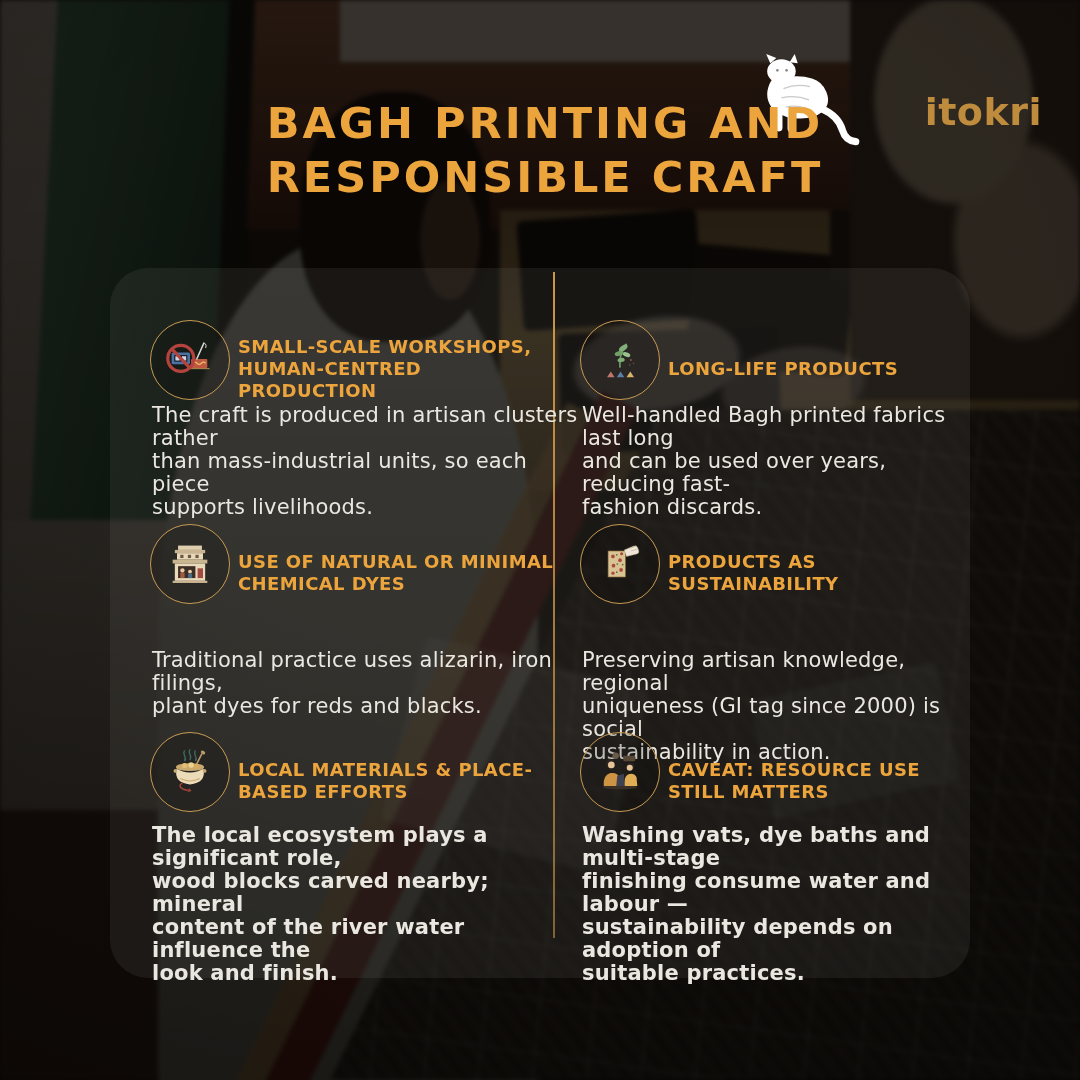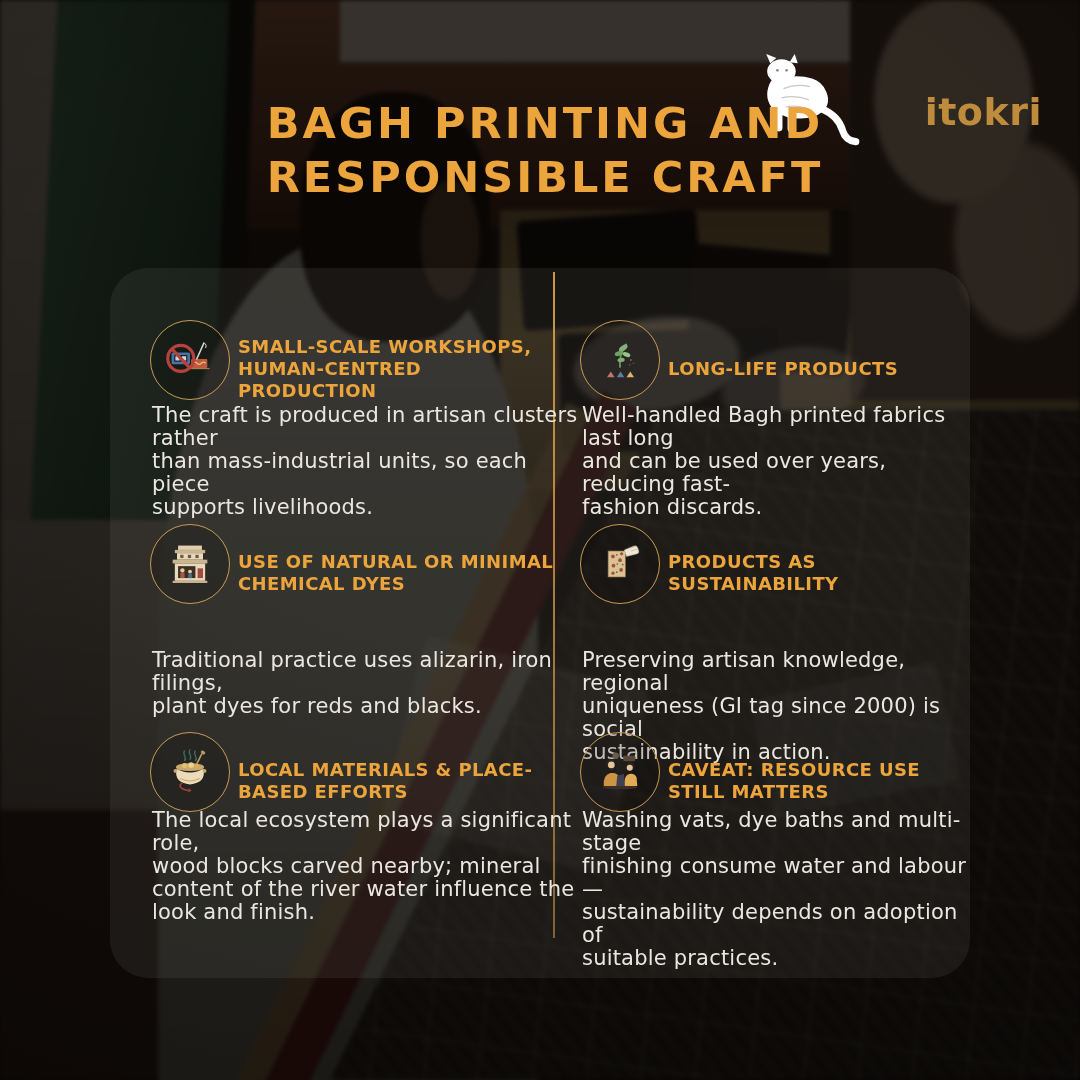--- a/index.html
+++ b/index.html
@@ -65,21 +65,21 @@
              font-size:18px;line-height:22px;font-weight:bold;letter-spacing:.4px;
              color:var(--accent,#ECA43C);white-space:pre-line;}
   .s-body{position:absolute;left:2px;margin:0;width:430px;
           font-size:21px;line-height:23px;letter-spacing:.2px;
           color:var(--body,#EAE7E0);white-space:pre-line;}
   .s1{left:150px;top:320px;} .s2{left:580px;top:320px;}
   .s3{left:150px;top:524px;} .s4{left:580px;top:524px;}
   .s5{left:150px;top:732px;} .s6{left:580px;top:732px;}
   .s1 .s-body,.s2 .s-body{top:84px;}
   .s3 .s-body,.s4 .s-body{top:82px;margin-top:43px;}
-  .s5 .s-body,.s6 .s-body{top:77px;}
+  .s5 .s-body,.s6 .s-body{top:92px;font-weight:bold;}
   .s2 .s-body,.s4 .s-body,.s6 .s-body{width:400px;}
 </style>
 </head>
 <body>
 
 <div class="stage">
 
   <div class="bg">
     <div class="wall-maroon"></div>
     <div class="wall-strip-top"></div>

